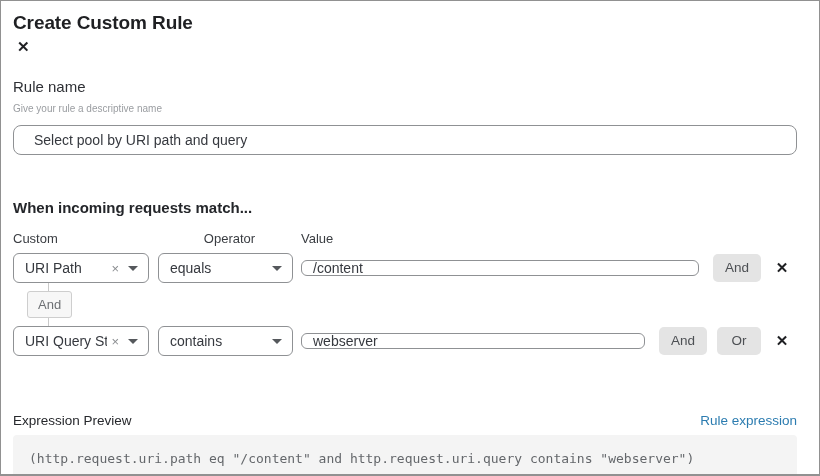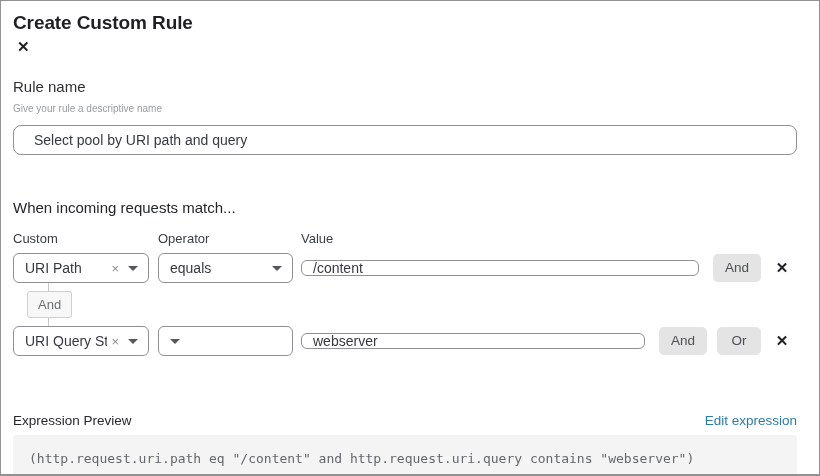--- a/index.html
+++ b/index.html
@@ -25,24 +25,24 @@
   .rule-label { margin-top:20px; font-size:15px; color:#2e3035; line-height:18px; }
   .rule-helper { margin-top:4px; font-size:10px; color:#9a9da1; line-height:17px; }
   .name-input {
     margin-top:8px; width:100%; height:30px;
     border:1px solid #8f9194; border-radius:8px;
     padding:0 20px; font-size:14px; color:#36393f;
     font-family:"Liberation Sans", sans-serif; outline:none; display:block;
   }
 
   
-  .section-heading { margin-top:44px; font-size:15px; font-weight:400; color:#24262a; line-height:18px; }
+  .section-heading { margin-top:44px; font-size:15px; font-weight:700; color:#24262a; line-height:18px; }
   .col-labels { display:flex; margin-top:14px; font-size:13px; color:#3a3d42; line-height:16px; }
   .col-field-label { width:145px; }
-  .col-op-label { width:143px; }
+  .col-op-label { width:143px;text-align:center; }
   .col-value-label { flex:1; }
 
   .cond-row { display:flex; align-items:center; margin-top:6px; height:30px; }
   .dd {
     height:30px; border:1px solid #8f9194; border-radius:6px;
     display:flex; align-items:center; padding:0 10px 0 11px;
     font-size:14px; color:#36393f; background:#fff; cursor:pointer;
   }
   .dd-field { width:136px; margin-right:9px; }
   .dd-op { width:135px; margin-right:8px; }
@@ -125,29 +125,30 @@
     <div class="vline"></div>
   </div>
 
   <div class="cond-row" style="margin-top:0;">
     <div class="dd dd-field">
       <span class="dd-text">URI Query St...</span>
       <span class="clear-x">×</span>
       <span class="caret"></span>
     </div>
     <div class="dd dd-op">
+      <span class="dd-text">contains</span>
       <span class="caret"></span>
     </div>
     <input class="value-input" type="text" value="webserver" style="">
     <div class="btn-group">
       <button class="gray-btn">And</button>
       <button class="gray-btn">Or</button>
     </div>
     <div class="remove-x">✕</div>
   </div>
 
   <div class="expr-head">
     <div class="expr-label">Expression Preview</div>
-    <a class="edit-link" href="#">Edit expression</a>
+    <a class="edit-link" href="#">Rule expression</a>
   </div>
   <div class="code-block">(http.request.uri.path eq "/content" and http.request.uri.query contains "webserver")</div>
 
 </div>
 
 </body></html>

